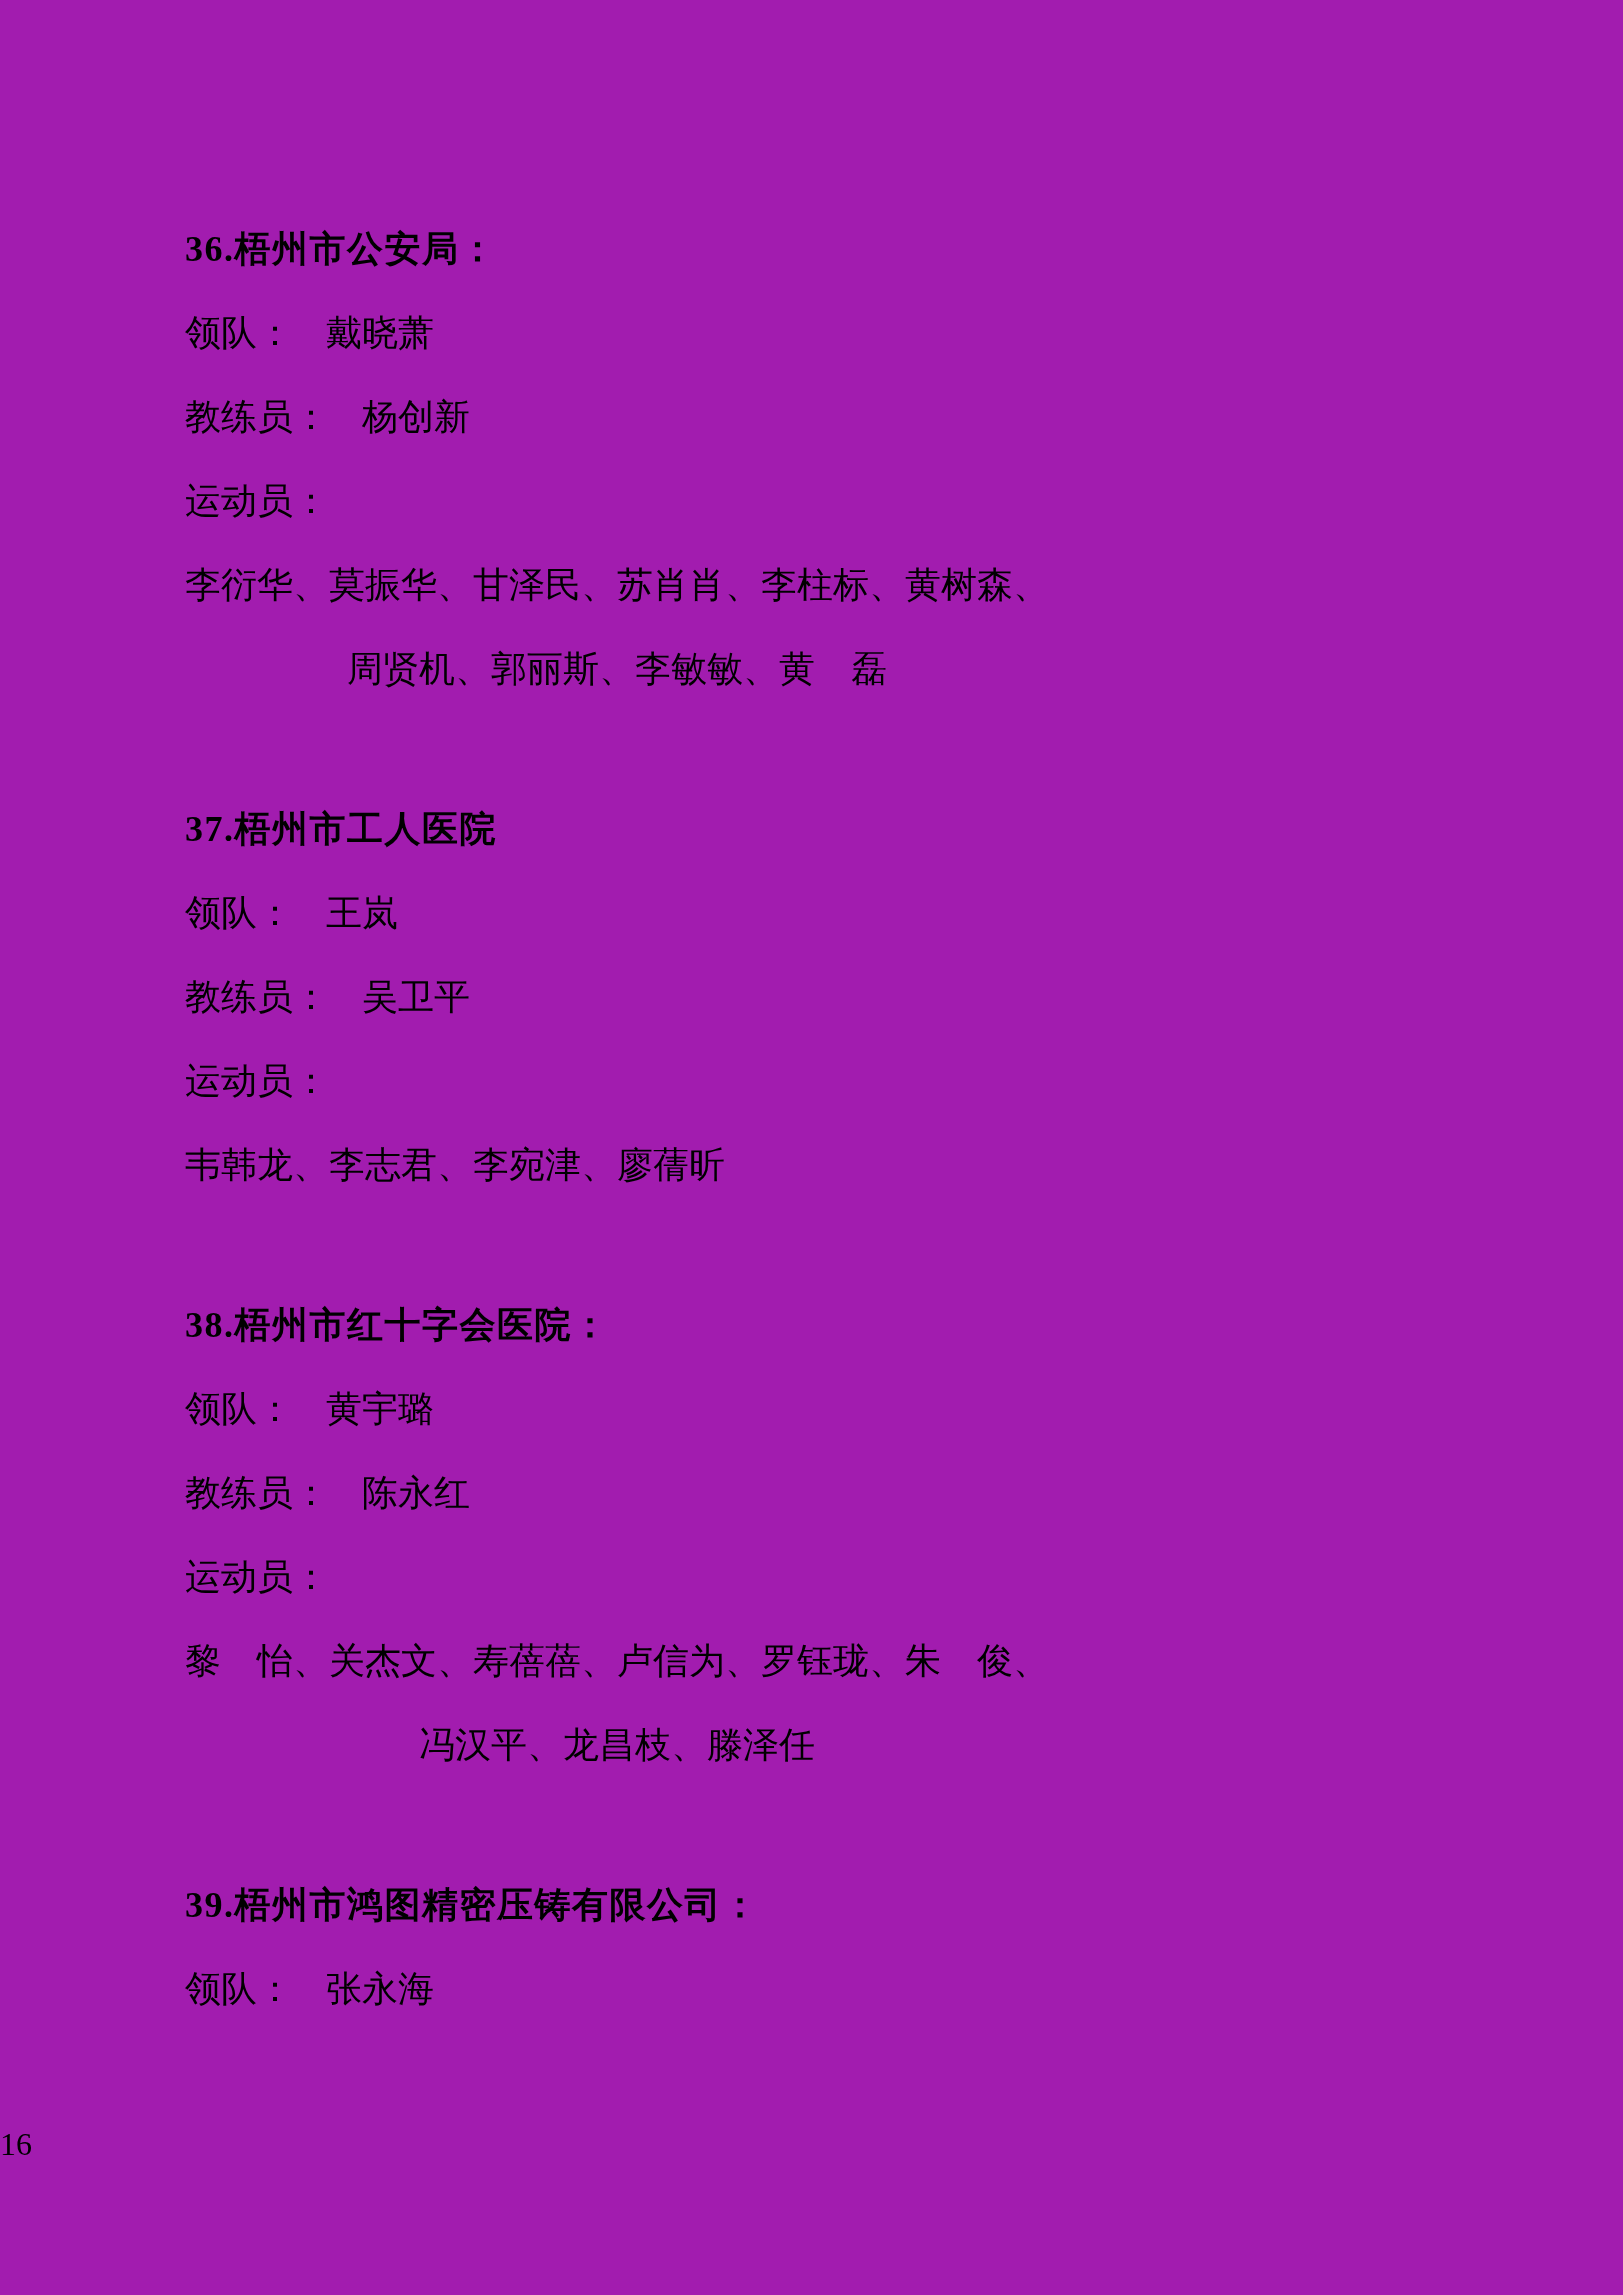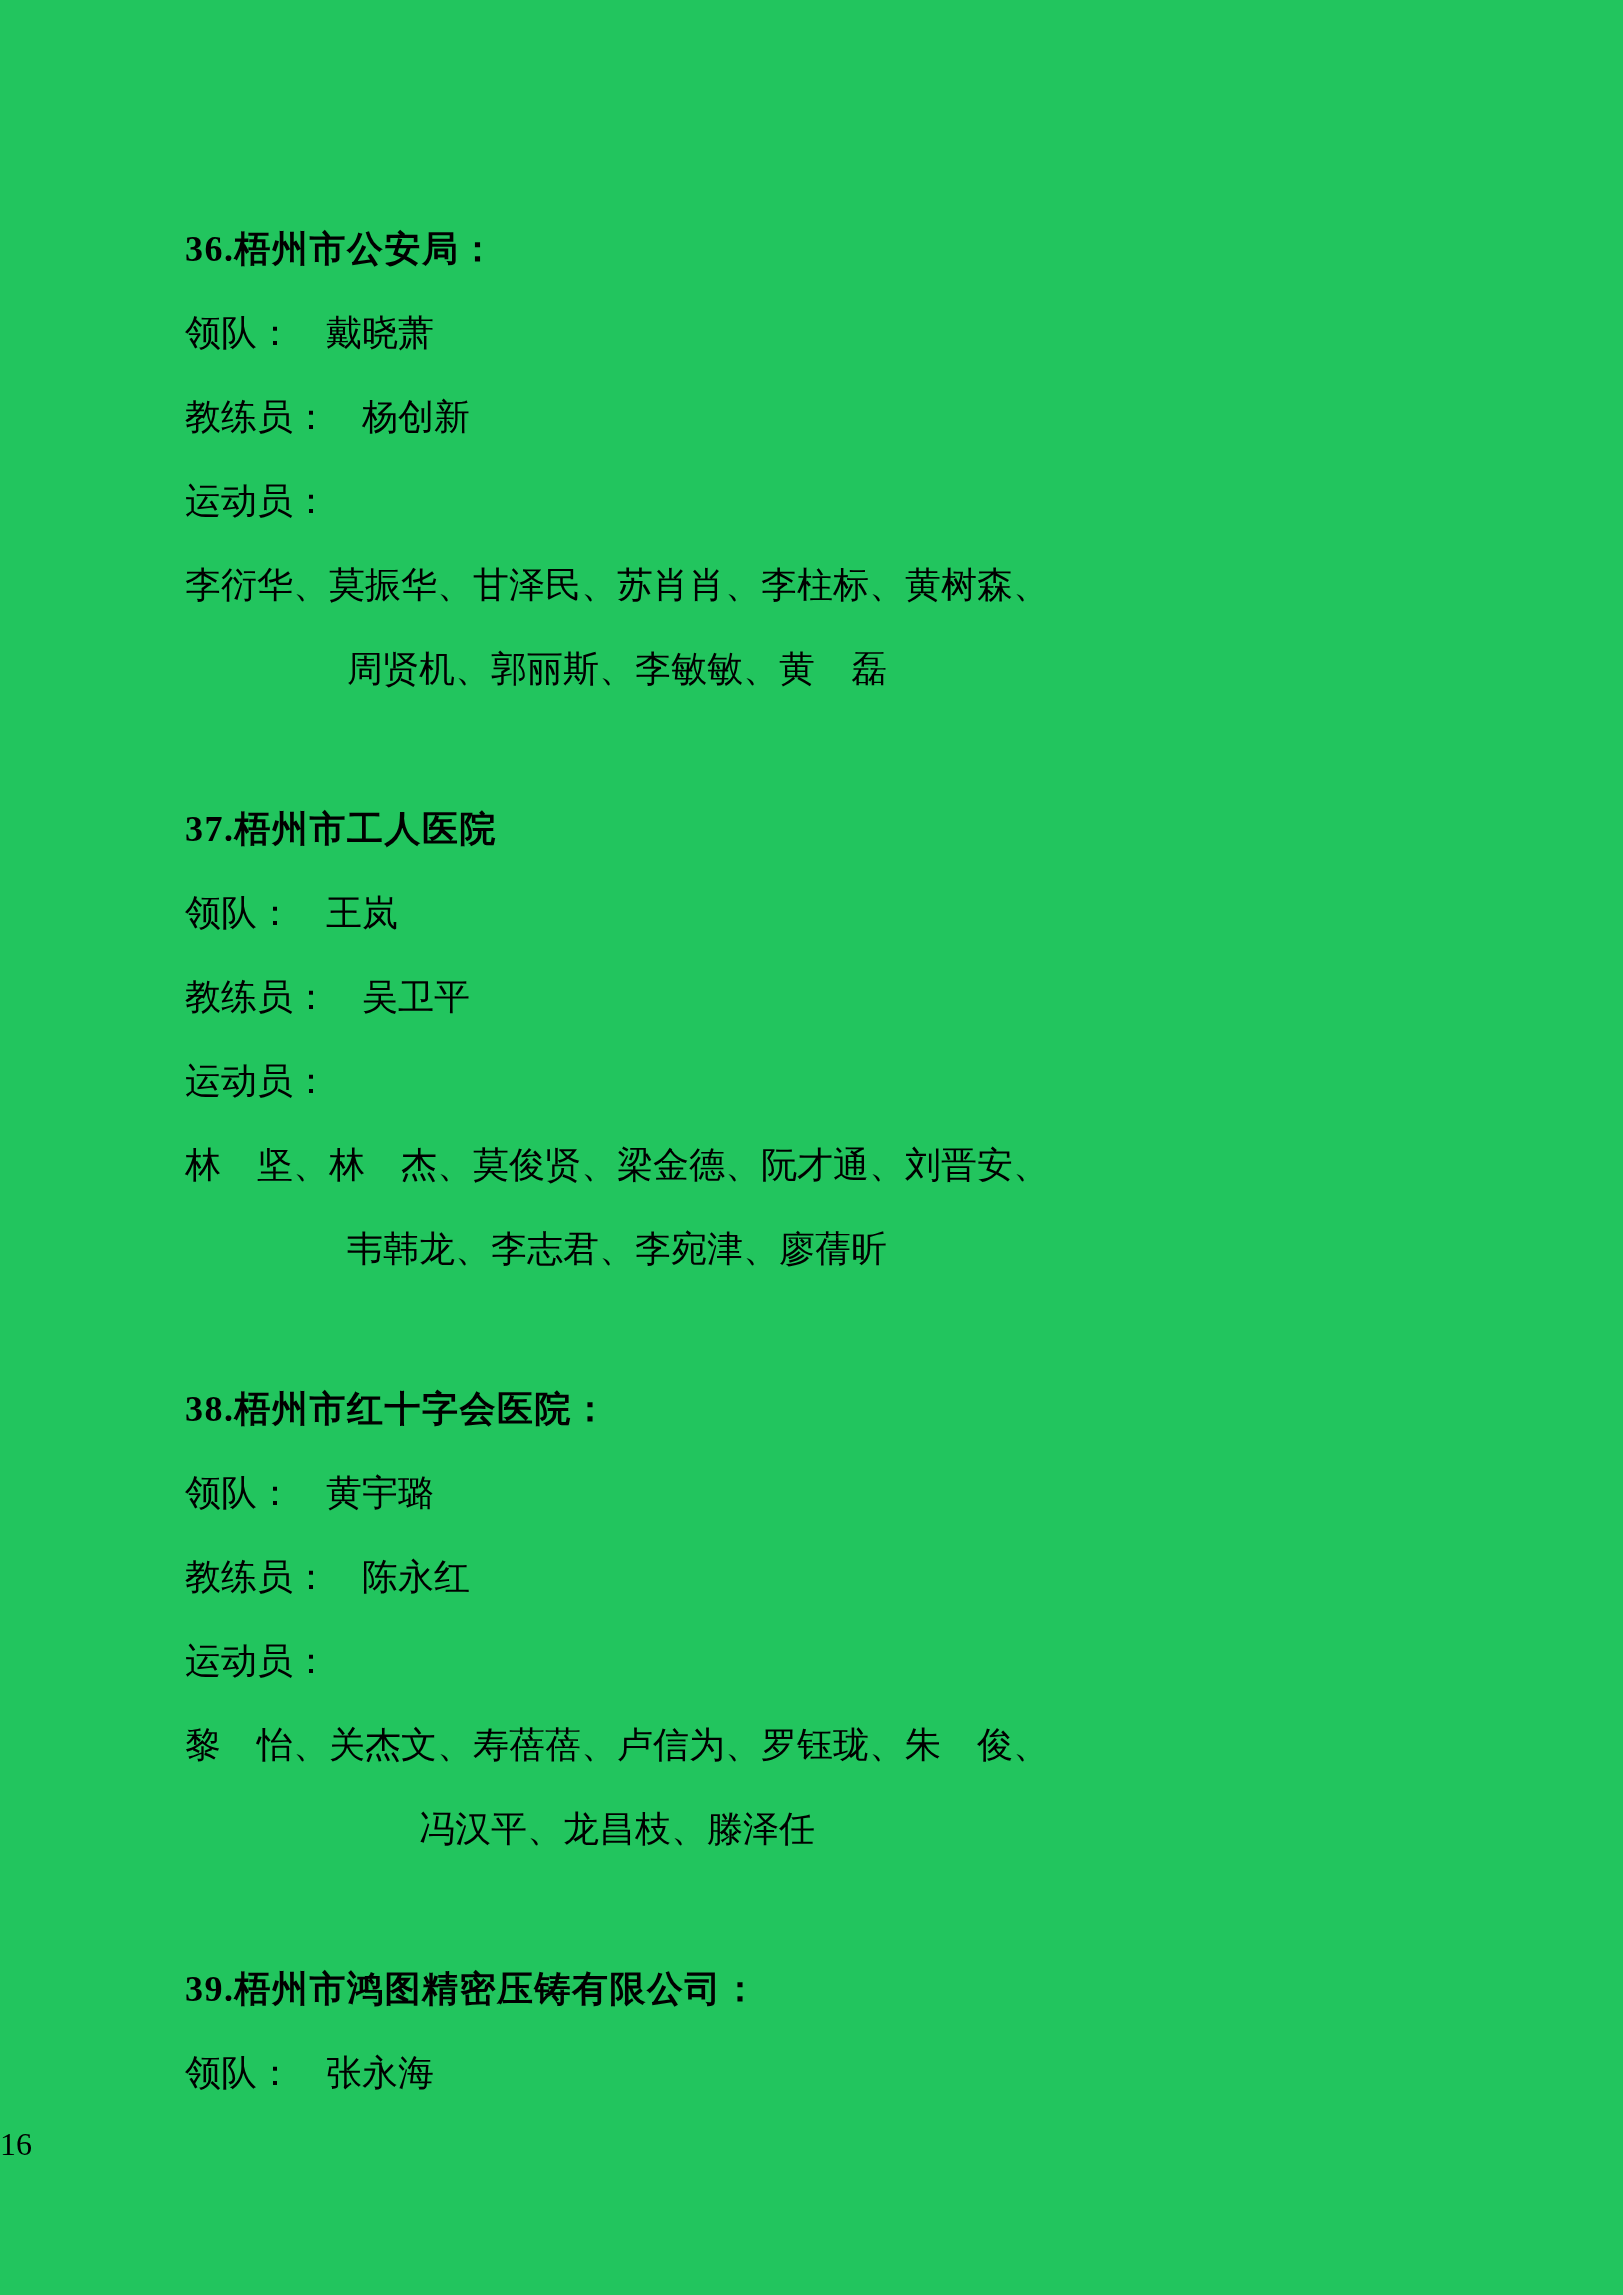--- a/index.html
+++ b/index.html
@@ -1,20 +1,20 @@
 <!DOCTYPE html>
 <html style="font-size:11.6px"><head>
 <meta charset="utf-8">
 <style>
   html,body { margin:0; padding:0; background:#ffffff; }
   .page {
     position: relative;
     width: 1623px;
     height: 2295px;
-    background: #22c55e;
+    background: #a21caf;
     color: #000000;
     font-family: "Liberation Serif", "DejaVu Serif", serif;
     overflow: hidden;
   }
   .content {
     position: absolute;
     left: 185px;
     top: 207px;
     width: 1261px;
   }
@@ -84,21 +84,20 @@
       <div class="heading">37.梧州市工人医院</div>
       <div class="kv">
         <span class="label">领队：</span><span class="value">王岚</span>
       </div>
       <div class="kv">
         <span class="label">教练员：</span><span class="value">吴卫平</span>
       </div>
       <div class="athletes">
         <span class="label">运动员：</span>
         <div class="names">
-          <div class="name-line stretch">林　坚、林　杰、莫俊贤、梁金德、阮才通、刘晋安、</div>
           <div class="name-line">韦韩龙、李志君、李宛津、廖蒨昕</div>
         </div>
       </div>
     </div>
 
     <div class="section">
       <div class="heading">38.梧州市红十字会医院：</div>
       <div class="kv">
         <span class="label">领队：</span><span class="value">黄宇璐</span>
       </div>

